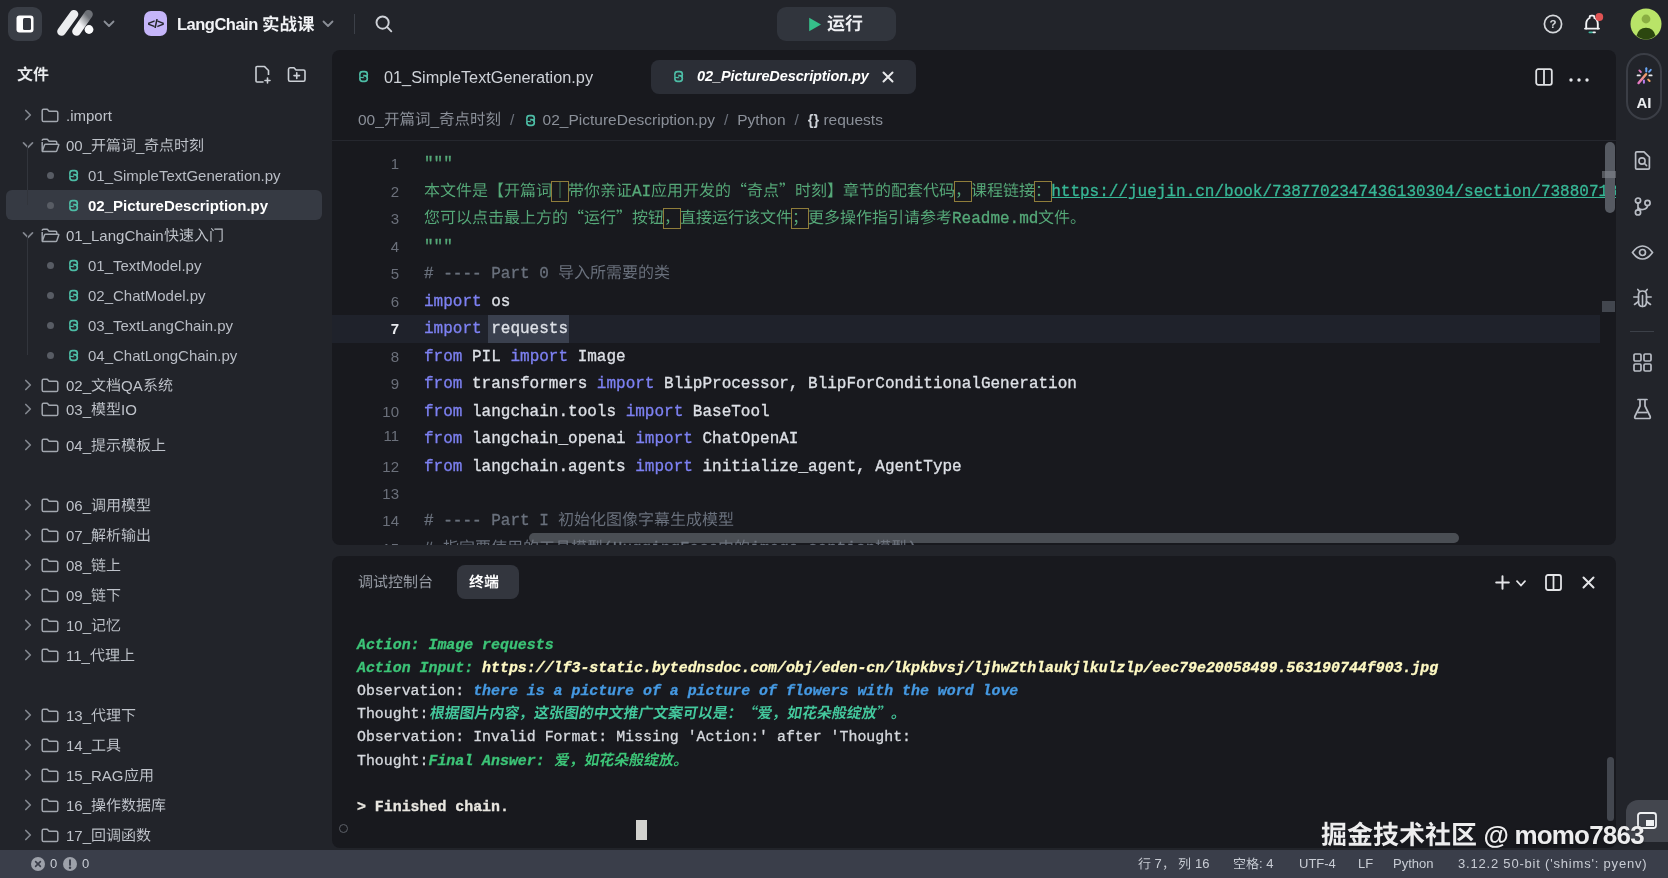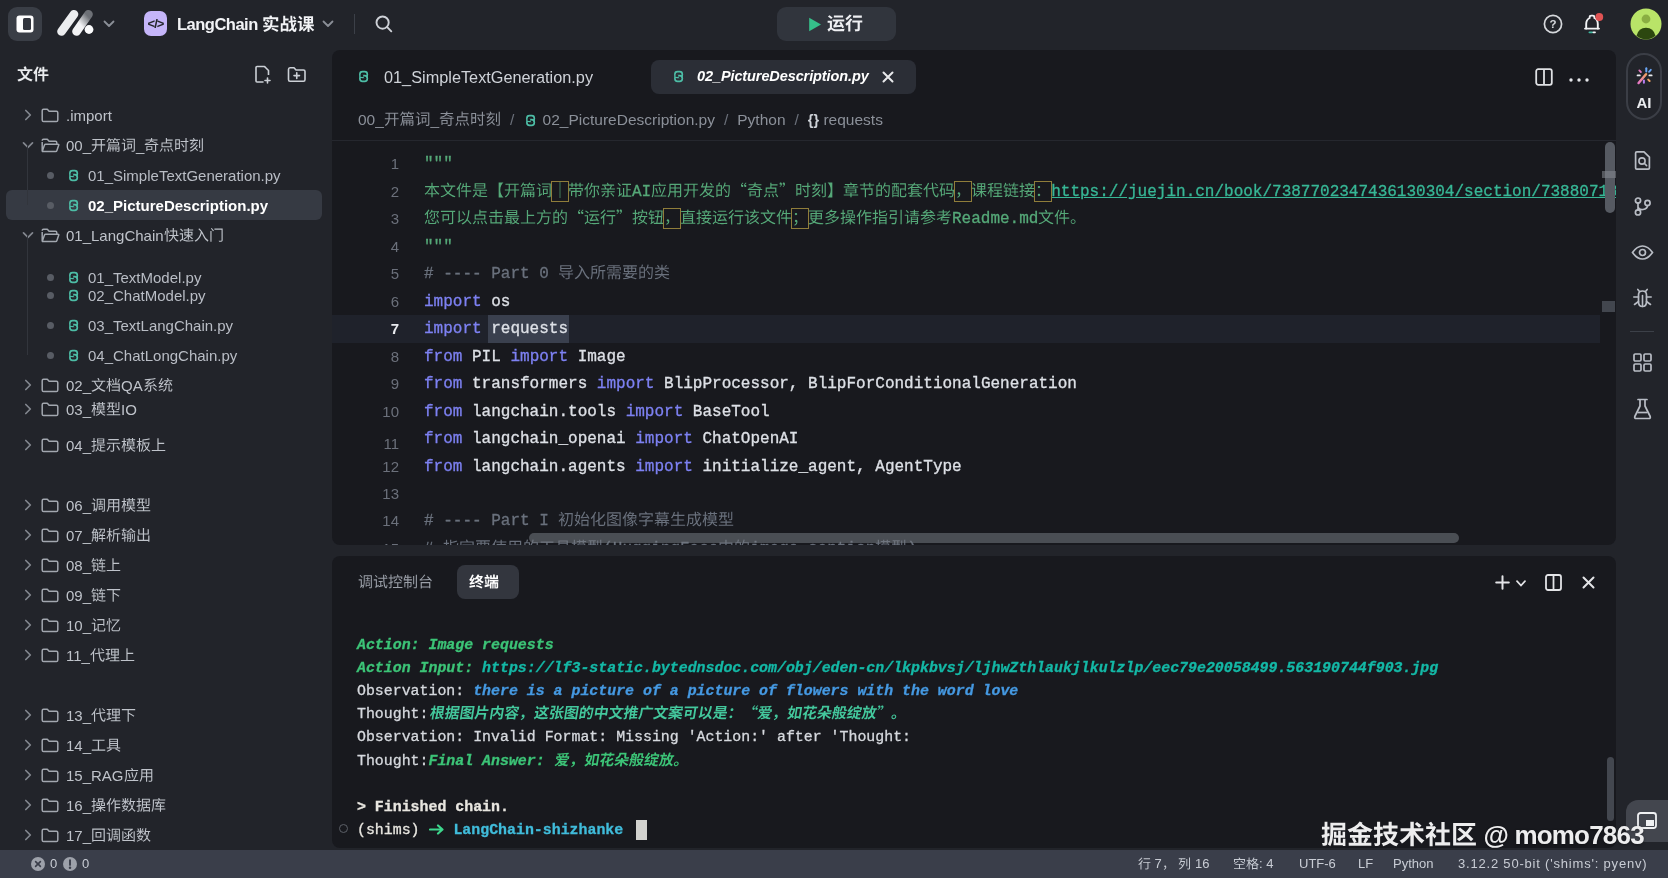--- a/index.html
+++ b/index.html
@@ -164,21 +164,21 @@
 <path d="M1.2 2.8 Q1.2 1.3 2.6 1.3 L6.3 1.3 L8.1 3.3 L14.4 3.3 Q15.8 3.3 15.8 4.8 L15.8 6" stroke="#a2a7af" stroke-width="1.5" fill="none" stroke-linejoin="round"></path>
 <path d="M1.2 13 L1.2 4 M1.3 13.2 L3.5 7 Q3.8 6.2 4.7 6.2 L16.9 6.2 Q18.1 6.2 17.7 7.3 L15.9 12.6 Q15.6 13.6 14.6 13.6 L2 13.6 Q1.3 13.6 1.3 13.2 Z" stroke="#a2a7af" stroke-width="1.5" fill="none" stroke-linejoin="round"></path>
       </svg>
       <div class="lbl" style="left:66px">01_LangChain<svg class="k" style="width:4em" viewBox="0 -880 4000 1000">
           <use href="#r5feb"></use>
           <use href="#r901f" x="1000"></use>
           <use href="#r5165" x="2000"></use>
           <use href="#r95e8" x="3000"></use>
         </svg></div>
     </div>
-    <div class="row" style="top:212px">
+    <div class="row" style="top:200px">
       <div class="abs" style="left:47px;top:12px;width:7px;height:7px;border-radius:50%;background:#585c64"></div>
       <svg class="abs" style="left:66px;top:8px" width="15" height="15" viewBox="0 0 15 15">
 <rect x="3.9" y="2.6" width="7.4" height="5.7" rx="2.6" stroke="#4dbda6" stroke-width="1.7" fill="none"></rect>
 <rect x="7.8" y="7.1" width="2.6" height="2.3" fill="#22242a"></rect>
 <rect x="3.9" y="6.6" width="7.4" height="5.7" rx="2.6" stroke="#4dbda6" stroke-width="1.7" fill="none"></rect>
 <rect x="4.6" y="5.6" width="2.6" height="2.3" fill="#22242a"></rect>
       </svg>
       <div class="lbl" style="left:88px;color:#b9bdc5">01_TextModel.py</div>
     </div>
     <div class="row" style="top:230px">
@@ -553,21 +553,21 @@
     <div class="ln" style="top:238px">6</div>
     <div class="cl mono" style="top:238px"><span class="kw">import</span> os</div>
     <div class="ln" style="top:265px;color:#e8eaee;font-weight:bold">7</div>
     <div class="cl mono" style="top:265px"><span class="kw">import</span> requests</div>
     <div class="ln" style="top:293px">8</div>
     <div class="cl mono" style="top:293px"><span class="kw">from</span> PIL <span class="kw">import</span> Image</div>
     <div class="ln" style="top:320px">9</div>
     <div class="cl mono" style="top:320px"><span class="kw">from</span> transformers <span class="kw">import</span> BlipProcessor, BlipForConditionalGeneration</div>
     <div class="ln" style="top:348px">10</div>
     <div class="cl mono" style="top:348px"><span class="kw">from</span> langchain.tools <span class="kw">import</span> BaseTool</div>
-    <div class="ln" style="top:380px">11</div>
+    <div class="ln" style="top:372px">11</div>
     <div class="cl mono" style="top:375px"><span class="kw">from</span> langchain_openai <span class="kw">import</span> ChatOpenAI</div>
     <div class="ln" style="top:403px">12</div>
     <div class="cl mono" style="top:403px"><span class="kw">from</span> langchain.agents <span class="kw">import</span> initialize_agent, AgentType</div>
     <div class="ln" style="top:430px">13</div>
     <div class="ln" style="top:457px">14</div>
     <div class="cl mono" style="top:457px"><span class="cm"># ---- Part I <svg class="k" style="width:11em" viewBox="0 -880 11000 1000">
           <use href="#r521d"></use>
           <use href="#r59cb" x="1000"></use>
           <use href="#r5316" x="2000"></use>
           <use href="#r56fe" x="3000"></use>
@@ -623,21 +623,21 @@
 <path d="M1 1.2 L5 5.5 L9 1.2" stroke="#e3e4e7" stroke-width="1.7" fill="none" stroke-linecap="round"></path>
     </svg>
     <svg class="abs" style="left:1213px;top:18px" width="17" height="17" viewBox="0 0 17 17">
 <rect x="1" y="1" width="15" height="15" rx="2" stroke="#e3e4e7" stroke-width="1.8" fill="none"></rect>
 <path d="M8.5 1.2 L8.5 15.8" stroke="#e3e4e7" stroke-width="1.8"></path>
     </svg>
     <svg class="abs" style="left:1250px;top:20px" width="13" height="13" viewBox="0 0 13 13">
 <path d="M1.5 1.5 L11.5 11.5 M11.5 1.5 L1.5 11.5" stroke="#e3e4e7" stroke-width="2" stroke-linecap="round"></path>
     </svg>
     <div class="tl mono" style="top:78px"><span class="gr">Action: Image requests</span></div>
-    <div class="tl mono" style="top:101px"><span class="gr">Action Input: <span style="color:#14b8a6">https://lf3-static.bytednsdoc.com/obj/eden-cn/lkpkbvsj/ljhwZthlaukjlkulzlp/eec79e20058499.563190744f903.jpg</span></span></div>
+    <div class="tl mono" style="top:101px"><span class="gr">Action Input: <span style="color:#fef9c3">https://lf3-static.bytednsdoc.com/obj/eden-cn/lkpkbvsj/ljhwZthlaukjlkulzlp/eec79e20058499.563190744f903.jpg</span></span></div>
     <div class="tl mono" style="top:124px">Observation: <span class="bl">there is a picture of a picture of flowers with the word love</span></div>
     <div class="tl mono" style="top:147px">Thought:<span class="tg"><svg class="k" style="width:32em" viewBox="0 -880 32000 1000">
           <g transform="skewX(-9)">
             <use href="#b6839"></use>
             <use href="#b636e" x="1000"></use>
             <use href="#b56fe" x="2000"></use>
             <use href="#b7247" x="3000"></use>
             <use href="#b5185" x="4000"></use>
             <use href="#b5bb9" x="5000"></use>
             <use href="#bff0c" x="6000"></use>
@@ -676,23 +676,20 @@
             <use href="#b82b1" x="3000"></use>
             <use href="#b6735" x="4000"></use>
             <use href="#b822c" x="5000"></use>
             <use href="#b7efd" x="6000"></use>
             <use href="#b653e" x="7000"></use>
             <use href="#b3002" x="8000"></use>
           </g>
         </svg></span></div>
     <div class="tl mono" style="top:170px">Observation: Invalid Format: Missing 'Action:' after 'Thought:</div>
     <div class="tl mono" style="top:240px"><span style="font-weight:bold;color:#e8e6e0">&gt; Finished chain.</span></div>
-    <div class="tl mono" style="top:263px"><span style="color:#e8e6e0">(shims)</span> <svg width="16" height="11" viewBox="0 0 16 11" style="vertical-align:-1px">
-        <path d="M1 5.5 L13 5.5 M9 1.5 L13.5 5.5 L9 9.5" stroke="#3dd68c" stroke-width="2.2" fill="none" stroke-linecap="round" stroke-linejoin="round"></path>
-      </svg> <span style="color:#40bcdb;font-weight:bold">LangChain-shizhanke</span></div>
     <div class="abs" style="left:7px;top:268px;width:9px;height:9px;border-radius:50%;border:1.6px solid #5c6068"></div>
     <div class="abs" style="left:304px;top:264px;width:11px;height:20px;background:#d2d2cf"></div>
     <div class="abs" style="left:1275px;top:201px;width:7px;height:64px;background:#43474f;border-radius:4px"></div>
   </div>
 <div id="abar">
     <div class="abs" style="left:10px;top:3px;width:36px;height:67px;border:2px solid #3b3e46;border-radius:19px"></div>
     <svg class="abs" style="left:19px;top:17px" width="18" height="18" viewBox="0 0 18 18">
 <defs>
         <linearGradient id="wg" x1="0" y1="1" x2="1" y2="0">
           <stop offset="0" stop-color="#e879c8"></stop>
@@ -772,21 +769,21 @@
         <use href="#r884c"></use>
       </svg> 7<svg class="k" style="width:1em" viewBox="0 -880 1000 1000">
         <use href="#rff0c"></use>
       </svg> <svg class="k" style="width:1em" viewBox="0 -880 1000 1000">
         <use href="#r5217"></use>
       </svg> 16</div>
     <div class="sb" style="left:1233px"><svg class="k" style="width:2em" viewBox="0 -880 2000 1000">
         <use href="#r7a7a"></use>
         <use href="#r683c" x="1000"></use>
       </svg>: 4</div>
-    <div class="sb" style="left:1299px">UTF-6</div>
+    <div class="sb" style="left:1299px">UTF-4</div>
     <div class="sb" style="left:1358px">LF</div>
     <div class="sb" style="left:1393px">Python</div>
     <div class="sb" style="left:1458px;letter-spacing:0.8px">3.12.2 50-bit ('shims': pyenv)</div>
   </div>
 <svg width="0" height="0" style="position:absolute">
     <defs>
       <path id="b5b9e" d="M530 -66C658 -28 789 33 866 85L939 -10C858 -59 716 -118 586 -155ZM232 -545C284 -515 348 -467 376 -434L451 -520C419 -554 354 -597 302 -623ZM130 -395C183 -366 249 -321 279 -287L351 -377C318 -409 251 -451 198 -475ZM77 -756V-526H196V-644H801V-526H927V-756H588C573 -790 551 -830 531 -862L410 -825C422 -804 434 -780 445 -756ZM68 -274V-174H392C334 -103 238 -51 76 -15C101 11 131 57 143 88C364 34 478 -53 539 -174H938V-274H575C600 -367 606 -476 610 -601H483C479 -470 476 -362 446 -274Z"></path>
       <path id="b6218" d="M765 -769C799 -724 840 -661 858 -622L944 -674C925 -712 882 -771 846 -814ZM619 -842C622 -741 626 -645 632 -557L511 -540L527 -437L641 -453C651 -339 666 -239 686 -158C633 -99 573 -50 506 -16V-405H327V-570H519V-676H327V-839H213V-405H73V71H180V13H395V66H506V-4C534 18 565 49 582 72C633 43 680 5 724 -40C760 41 806 87 867 90C909 91 958 52 984 -115C965 -126 919 -158 899 -182C894 -94 883 -48 866 -49C844 -51 824 -82 807 -137C869 -222 919 -319 952 -418L862 -468C841 -402 811 -337 774 -277C765 -333 756 -398 749 -469L967 -500L951 -601L741 -572C735 -657 731 -748 730 -842ZM180 -95V-298H395V-95Z"></path>
       <path id="b8bfe" d="M77 -768C128 -718 193 -647 223 -601L309 -681C277 -724 209 -792 158 -838ZM35 -543V-435H154V-137C154 -77 118 -29 93 -6C114 8 151 47 164 69C181 46 213 17 387 -137C373 -158 352 -203 342 -235L269 -171V-543ZM389 -809V-400H598V-343H342V-235L543 -234C485 -152 398 -76 310 -35C335 -13 371 29 388 56C466 10 540 -66 598 -151V89H716V-155C770 -74 839 1 904 48C923 18 960 -23 986 -44C910 -86 829 -159 772 -234H962V-343H716V-400H917V-809ZM497 -559H603V-494H497ZM712 -559H803V-494H712ZM497 -715H603V-651H497ZM712 -715H803V-651H712Z"></path>
       <path id="b8fd0" d="M381 -799V-687H894V-799ZM55 -737C110 -694 191 -633 228 -596L312 -682C271 -717 188 -774 134 -812ZM381 -113C418 -128 471 -134 808 -167C822 -140 834 -115 843 -94L951 -149C914 -224 836 -350 780 -443L680 -397L753 -270L510 -251C556 -315 601 -392 636 -466H959V-578H313V-466H490C457 -383 413 -307 396 -284C376 -255 359 -236 339 -231C354 -198 374 -138 381 -113ZM274 -507H34V-397H157V-116C114 -95 67 -59 24 -16L107 101C149 42 197 -22 228 -22C249 -22 283 8 324 31C394 71 475 83 601 83C710 83 870 77 945 73C946 38 967 -25 981 -59C876 -44 707 -35 605 -35C496 -35 406 -40 340 -80C311 -96 291 -111 274 -121Z"></path>

